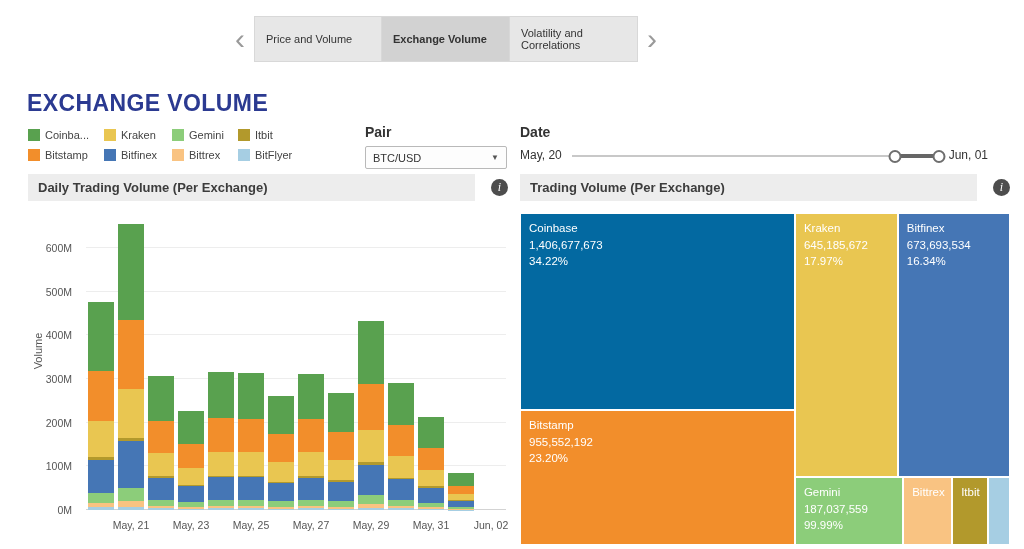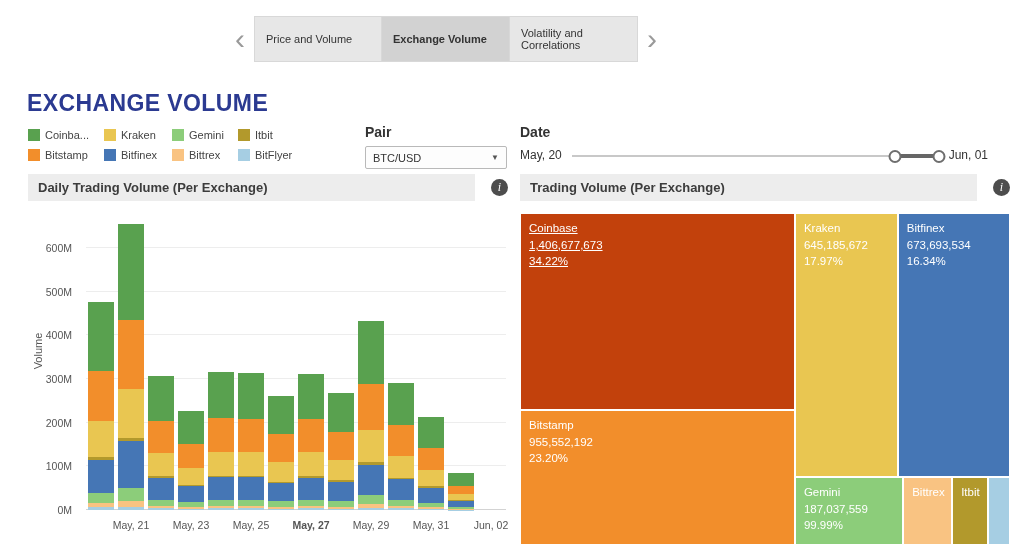--- a/index.html
+++ b/index.html
@@ -326,35 +326,35 @@
             </div>
           </div>
           <div class="slot">
             <div class="bar"></div>
           </div>
         </div>
       <div class="xaxis" id="xaxis">
           <div class="xtick" style="left: 10.7143%;">May, 21</div>
           <div class="xtick" style="left: 25%;">May, 23</div>
           <div class="xtick" style="left: 39.2857%;">May, 25</div>
-          <div class="xtick" style="left: 53.5714%; font-weight: bold;">May, 27</div>
+          <div class="xtick" style="left: 53.5714%;">May, 27</div>
           <div class="xtick" style="left: 67.8571%;">May, 29</div>
           <div class="xtick" style="left: 82.1429%;">May, 31</div>
           <div class="xtick" style="left: 96.4286%;">Jun, 02</div>
         </div>
     </div>
   </div>
 
   <div class="right-panel">
     <div class="panel-head">
       <div class="head-bar">Trading Volume (Per Exchange)</div>
       <span class="info">i</span>
     </div>
     <div class="treemap" id="treemap">
-        <div class="tile" style="left: 0%; top: 0%; width: 56.1%; height: 59.3%; background: #c2410c; text-decoration: underline;">
+        <div class="tile" style="left: 0%; top: 0%; width: 56.1%; height: 59.3%; background: #0369a1;">
           <div class="t-name">Coinbase</div>
           <div class="t-val">1,406,677,673</div>
           <div class="t-pct">34.22%</div>
         </div>
         <div class="tile" style="left: 0%; top: 59.3%; width: 56.1%; height: 40.7%; background: rgb(242, 142, 43);">
           <div class="t-name">Bitstamp</div>
           <div class="t-val">955,552,192</div>
           <div class="t-pct">23.20%</div>
         </div>
         <div class="tile" style="left: 56.1%; top: 0%; width: 21%; height: 79.5%; background: rgb(233, 198, 81);">

